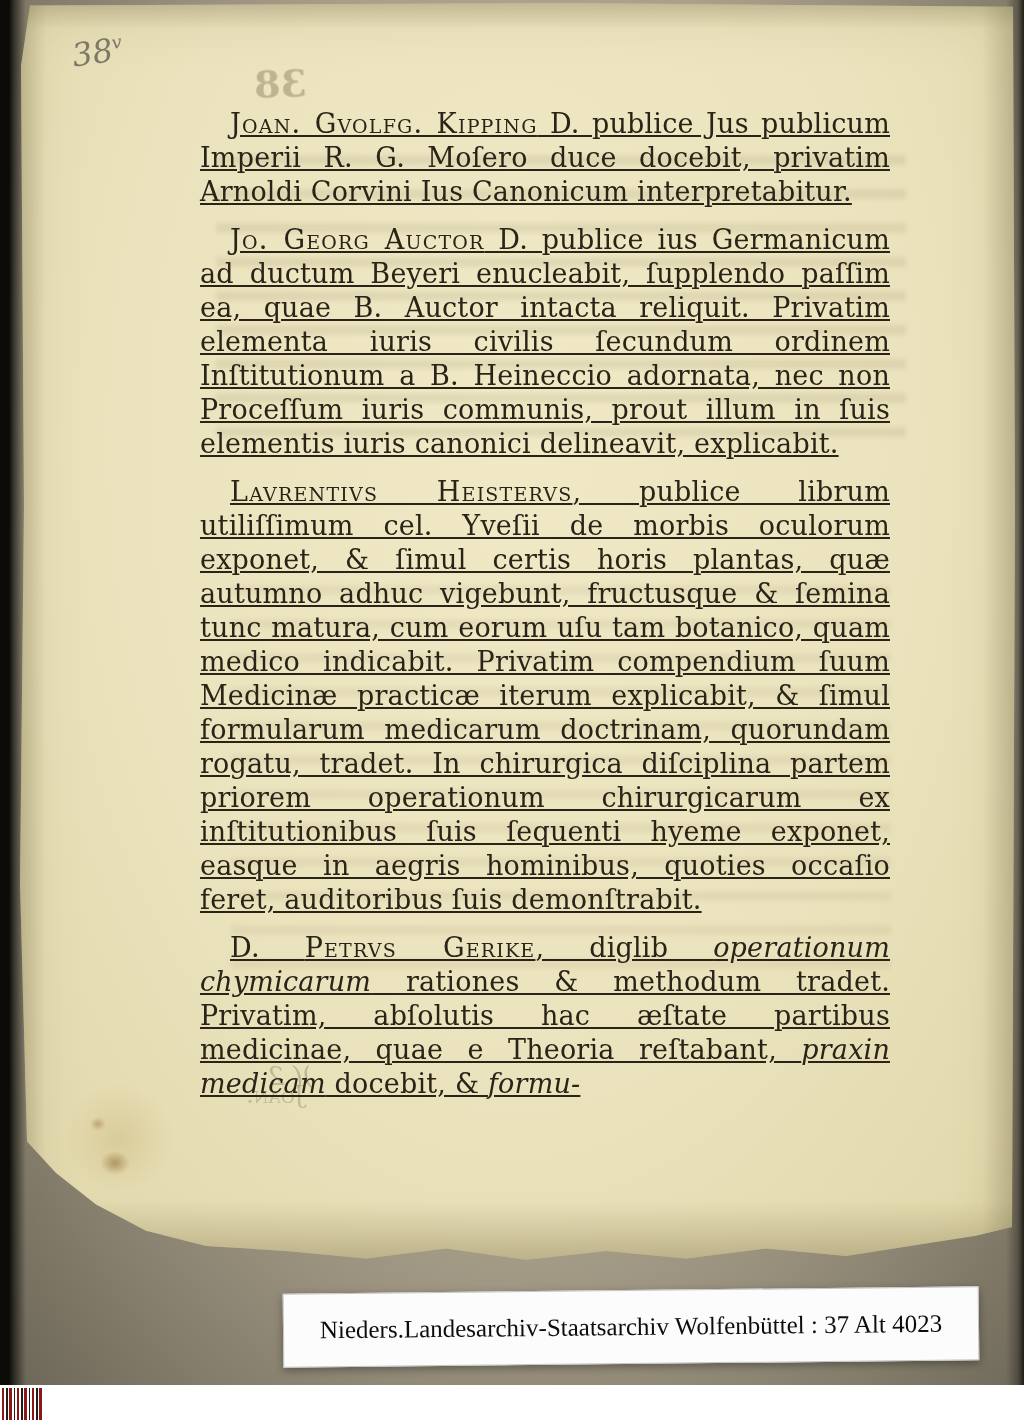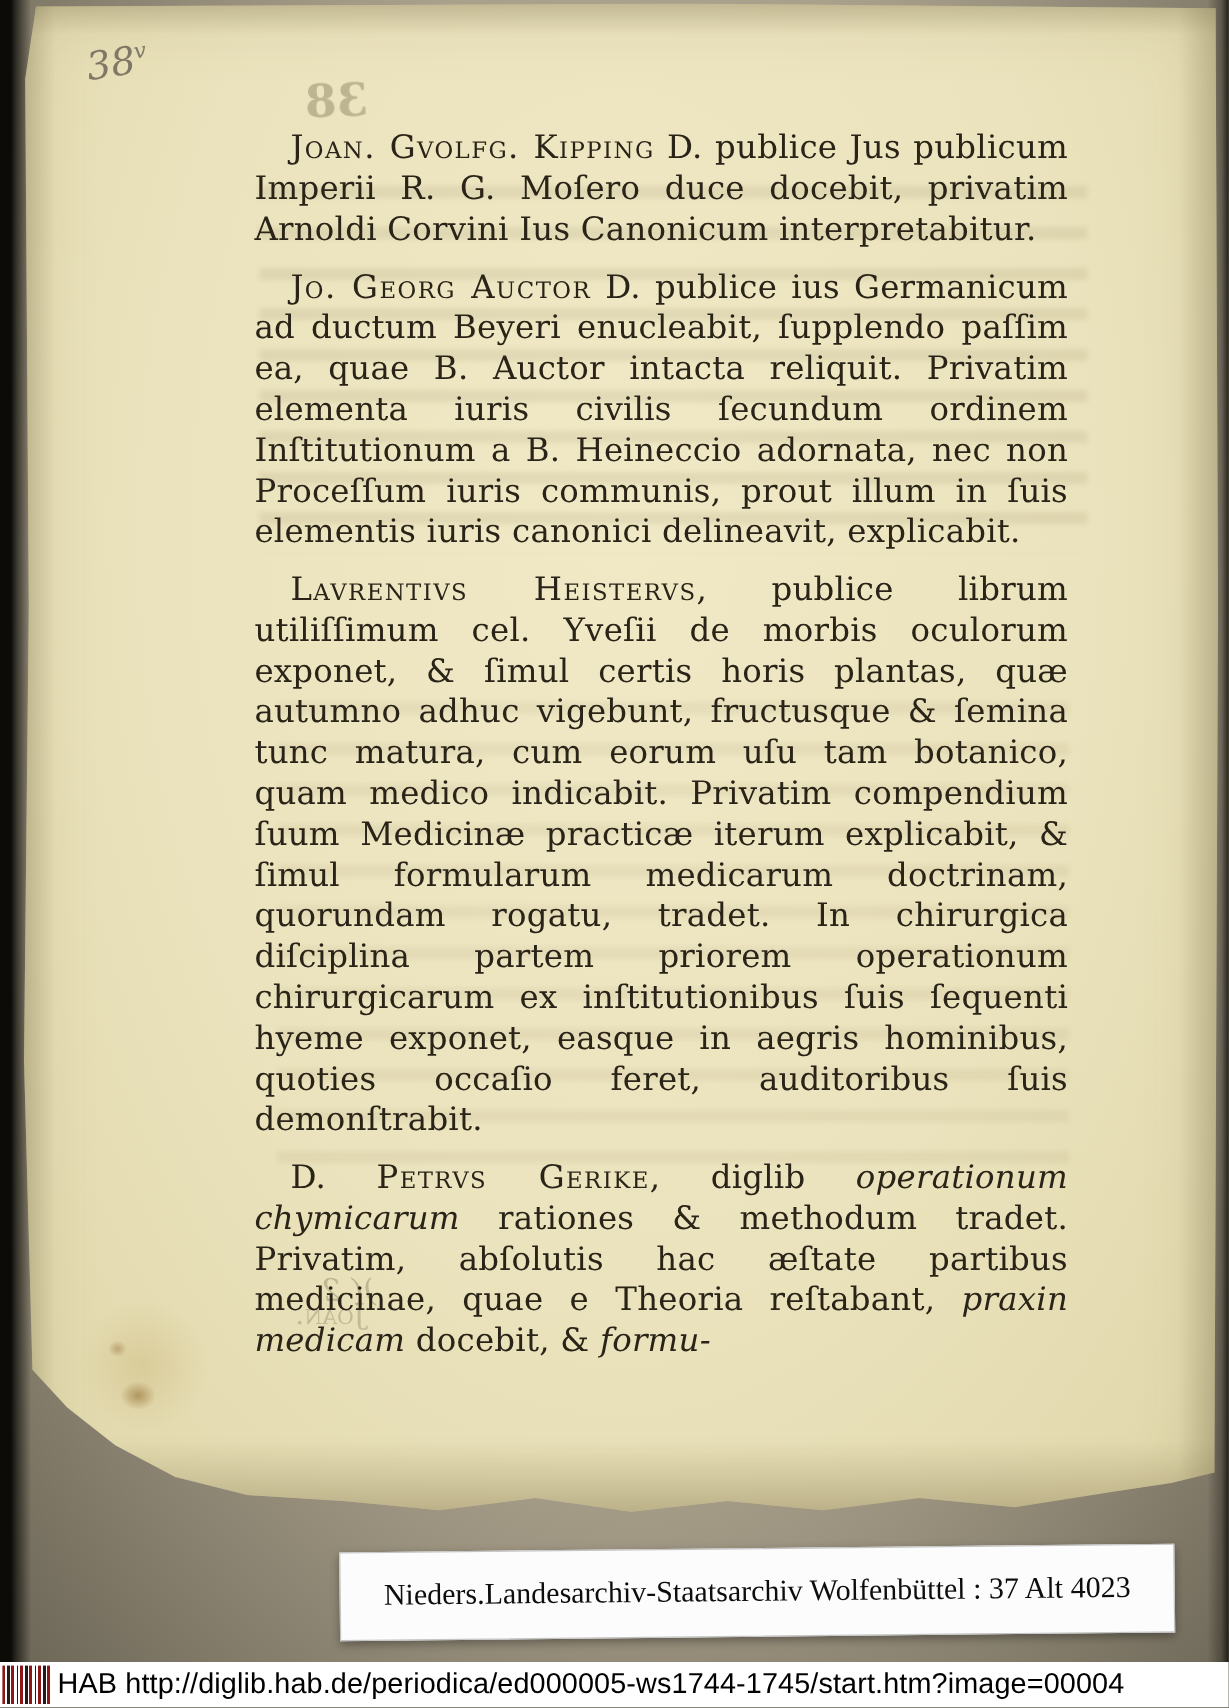--- a/index.html
+++ b/index.html
@@ -39,21 +39,21 @@
       linear-gradient(270deg, rgba(95,85,50,0.25) 0px, rgba(95,85,50,0.0) 34px),
       linear-gradient(180deg, rgba(95,85,50,0.22) 0px, rgba(95,85,50,0.0) 26px),
       linear-gradient(0deg, rgba(110,95,55,0.28) 0px, rgba(110,95,55,0.0) 60px);
     pointer-events: none;
   }
   .text-block {
     position: absolute; left: 182px; top: 104px; width: 692px;
     font-size: 27px; line-height: 34px; color: #2a2418;
     text-align: justify; letter-spacing: 0.2px;
   }
-  .text-block p { margin: 0 0 14px 14px; text-indent: 30px; }
+  .text-block p { margin: 0 0 14px 2px; text-indent: 30px; text-decoration: underline; }
   .sc { font-variant: small-caps; letter-spacing: 1.2px; }
   .it { font-style: italic; }
   .section-heading {
     text-align: center; font-style: italic;
     font-size: 38px; letter-spacing: 4px; word-spacing: 10px;
     margin: 26px 0 18px 0; text-indent: 0 !important;
     white-space: nowrap;
   }
   .catchword-line {
     text-align: right; font-style: italic; margin: 0; text-indent: 0 !important;
@@ -171,14 +171,13 @@
   </div>
 
   <div class="archive-label">
     <span>Nieders.Landesarchiv-Staatsarchiv Wolfenbüttel : 37 Alt 4023</span>
   </div>
 
 </div>
 
 <div class="footer-bar">
   <div class="barcode"></div>
-  <span class="footer-url">HAB http://diglib.hab.de/periodica/ed000005-ws1744-1745/start.htm?image=00004</span>
 </div>
 
 </body></html>

